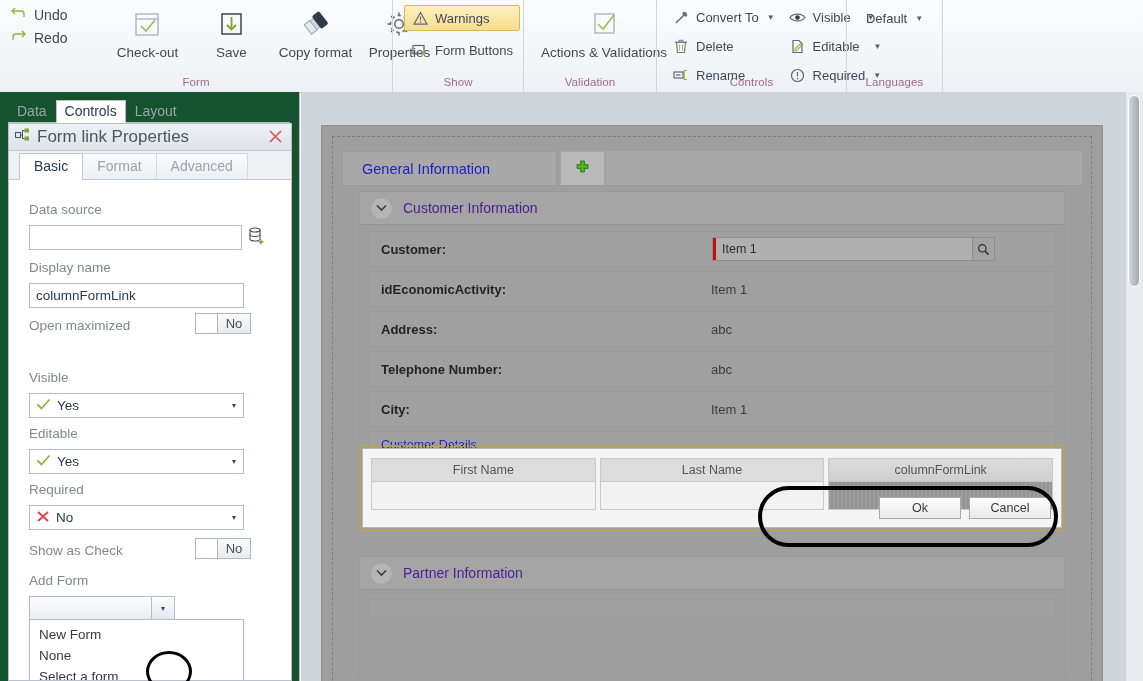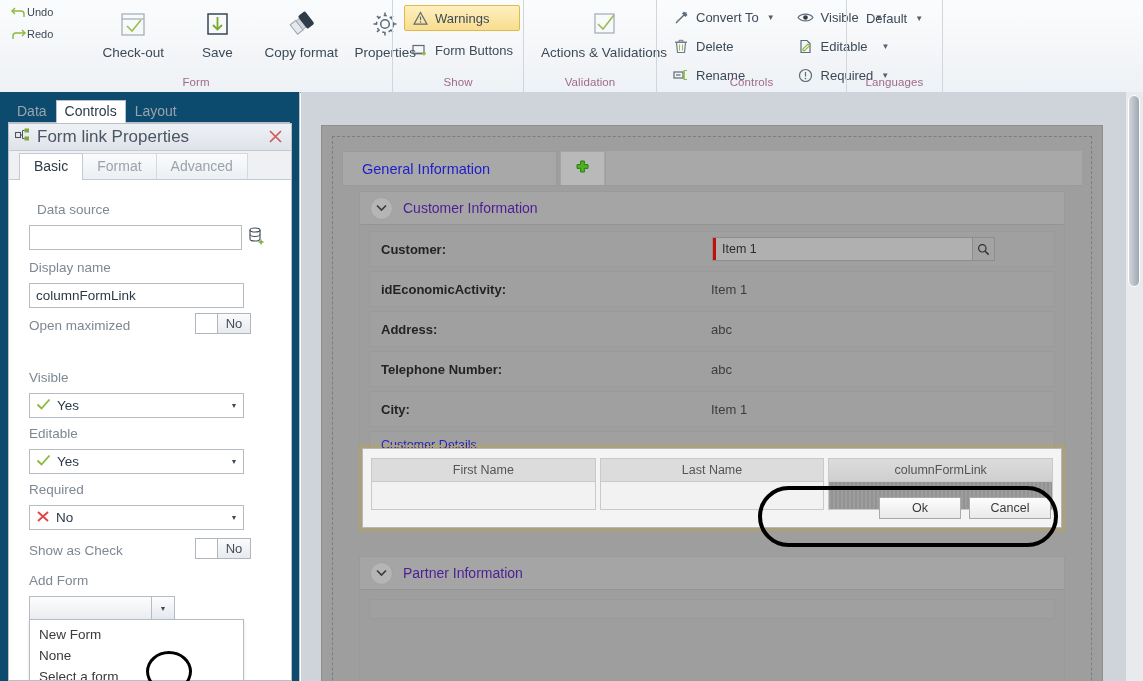--- a/index.html
+++ b/index.html
@@ -27,24 +27,24 @@
   .big-btn .lbl{font-size:13.5px;color:#3c4a57;margin-top:1px;white-space:nowrap;}
 
   .small-col{display:flex;flex-direction:column;justify-content:flex-start;padding-top:4px;gap:3px;}
   .small-btn{display:flex;align-items:center;gap:6px;padding:2px 6px;border:1px solid transparent;
     border-radius:2px;font-size:13px;color:#3c4a57;white-space:nowrap;cursor:default;height:20px;box-sizing:content-box;}
   .small-btn .ic{width:18px;height:18px;display:flex;align-items:center;justify-content:center;flex:0 0 18px;}
   .small-btn.sel{background:linear-gradient(#fdf0c0,#f9dd8f);border:1px solid #e0b94c;border-radius:2px;}
   .caret{font-size:8px;color:#55606c;margin-left:2px;}
 
   .undo-col{display:flex;flex-direction:column;padding:6px 8px 0 10px;gap:6px;}
-  .undo-item{display:flex;align-items:flex-start;font-size:11px;color:#3c4a57;cursor:default;}
+  .undo-item{display:flex;align-items:flex-end;gap:7px;font-size:14px;color:#3c4a57;cursor:default;}
 
   
-  .leftpane{position:absolute;left:0;top:92px;width:300px;height:589px;background:#0c4a6e;
+  .leftpane{position:absolute;left:0;top:92px;width:300px;height:589px;background:#14532d;
     border-right:1px solid #b9c0c9;box-sizing:border-box;}
   .lp-tabs{position:absolute;left:8px;top:9px;display:flex;align-items:flex-end;height:22px;}
   .lp-tab{font-size:14px;color:#9aa3ad;padding:2px 8px 3px;border:1px solid transparent;
     background:transparent;cursor:default;line-height:16px;}
   .lp-tab.active{color:#2b3a47;background:#ffffff;border:1px solid #b9c0c9;border-bottom:1px solid #ffffff;
     position:relative;z-index:3;}
   .lp-tabline{position:absolute;left:8px;top:30px;width:282px;height:1px;background:#b9c0c9;}
 
   .propbox{position:absolute;left:8px;top:31px;width:284px;height:calc(100% - 31px);
     background:#ffffff;border:1px solid #b9c0c9;box-sizing:border-box;}
@@ -261,21 +261,21 @@
                   <path d="M10 16 l5 5 l11 -14" fill="none" stroke="#9dbd54" stroke-width="1.6"></path>
                 </svg>
             </span>
             <span class="lbl">Actions &amp; Validations</span>
           </div>
         </div>
         <div class="rb-glabel">Validation</div>
       </div>
 
       <div class="rb-group" style="width:190px">
-        <div class="rb-body" style="padding-left:8px;gap:8px">
+        <div class="rb-body" style="padding-left:8px;gap:0">
           <div class="small-col">
             <div class="small-btn">
               <span class="ic">
                 <svg width="15" height="15" viewBox="0 0 15 15">
                     <line x1="2" y1="13" x2="12.5" y2="2.5" stroke="#5d6a77" stroke-width="1.4"></line>
                     <path d="M10 1.5 l3.5 3.5 l-2 2 l-3.5 -3.5 z" fill="#5d6a77"></path>
                     <path d="M3 10 l1.5 1.5" stroke="#8cb83c" stroke-width="1.3"></path>
                   </svg>
               </span>
               <span>Convert To</span>
@@ -383,21 +383,21 @@
 
       <div class="sub-tabs">
         <div class="sub-tab active">Basic</div>
         <div class="sub-tab">Format</div>
         <div class="sub-tab">Advanced</div>
       </div>
 
       <div class="form-area">
 
         <div class="fld" style="top:22px">
-          <div class="fl-label" style="margin-left:28px">Data source</div>
+          <div class="fl-label" style="margin-left:20px">Data source</div>
           <div style="position:absolute;left:20px;top:23px;display:flex;align-items:center;gap:7px;">
             <input class="inp" style="width: 213px;" value="">
             <span>
               <svg width="16" height="18" viewBox="0 0 16 18">
                   <ellipse cx="6" cy="3" rx="5" ry="2" fill="none" stroke="#3c4a57" stroke-width="1.1"></ellipse>
                   <path d="M1 3 v9 c0 1.1 2.2 2 5 2 s5 -.9 5 -2 V3" fill="none" stroke="#3c4a57" stroke-width="1.1"></path>
                   <path d="M1 7.5 c0 1.1 2.2 2 5 2 s5 -.9 5 -2" fill="none" stroke="#3c4a57" stroke-width="1"></path>
                   <path d="M12 12.5 v5 M9.5 15 h5" stroke="#7fa63a" stroke-width="1.4"></path>
                 </svg>
             </span>

